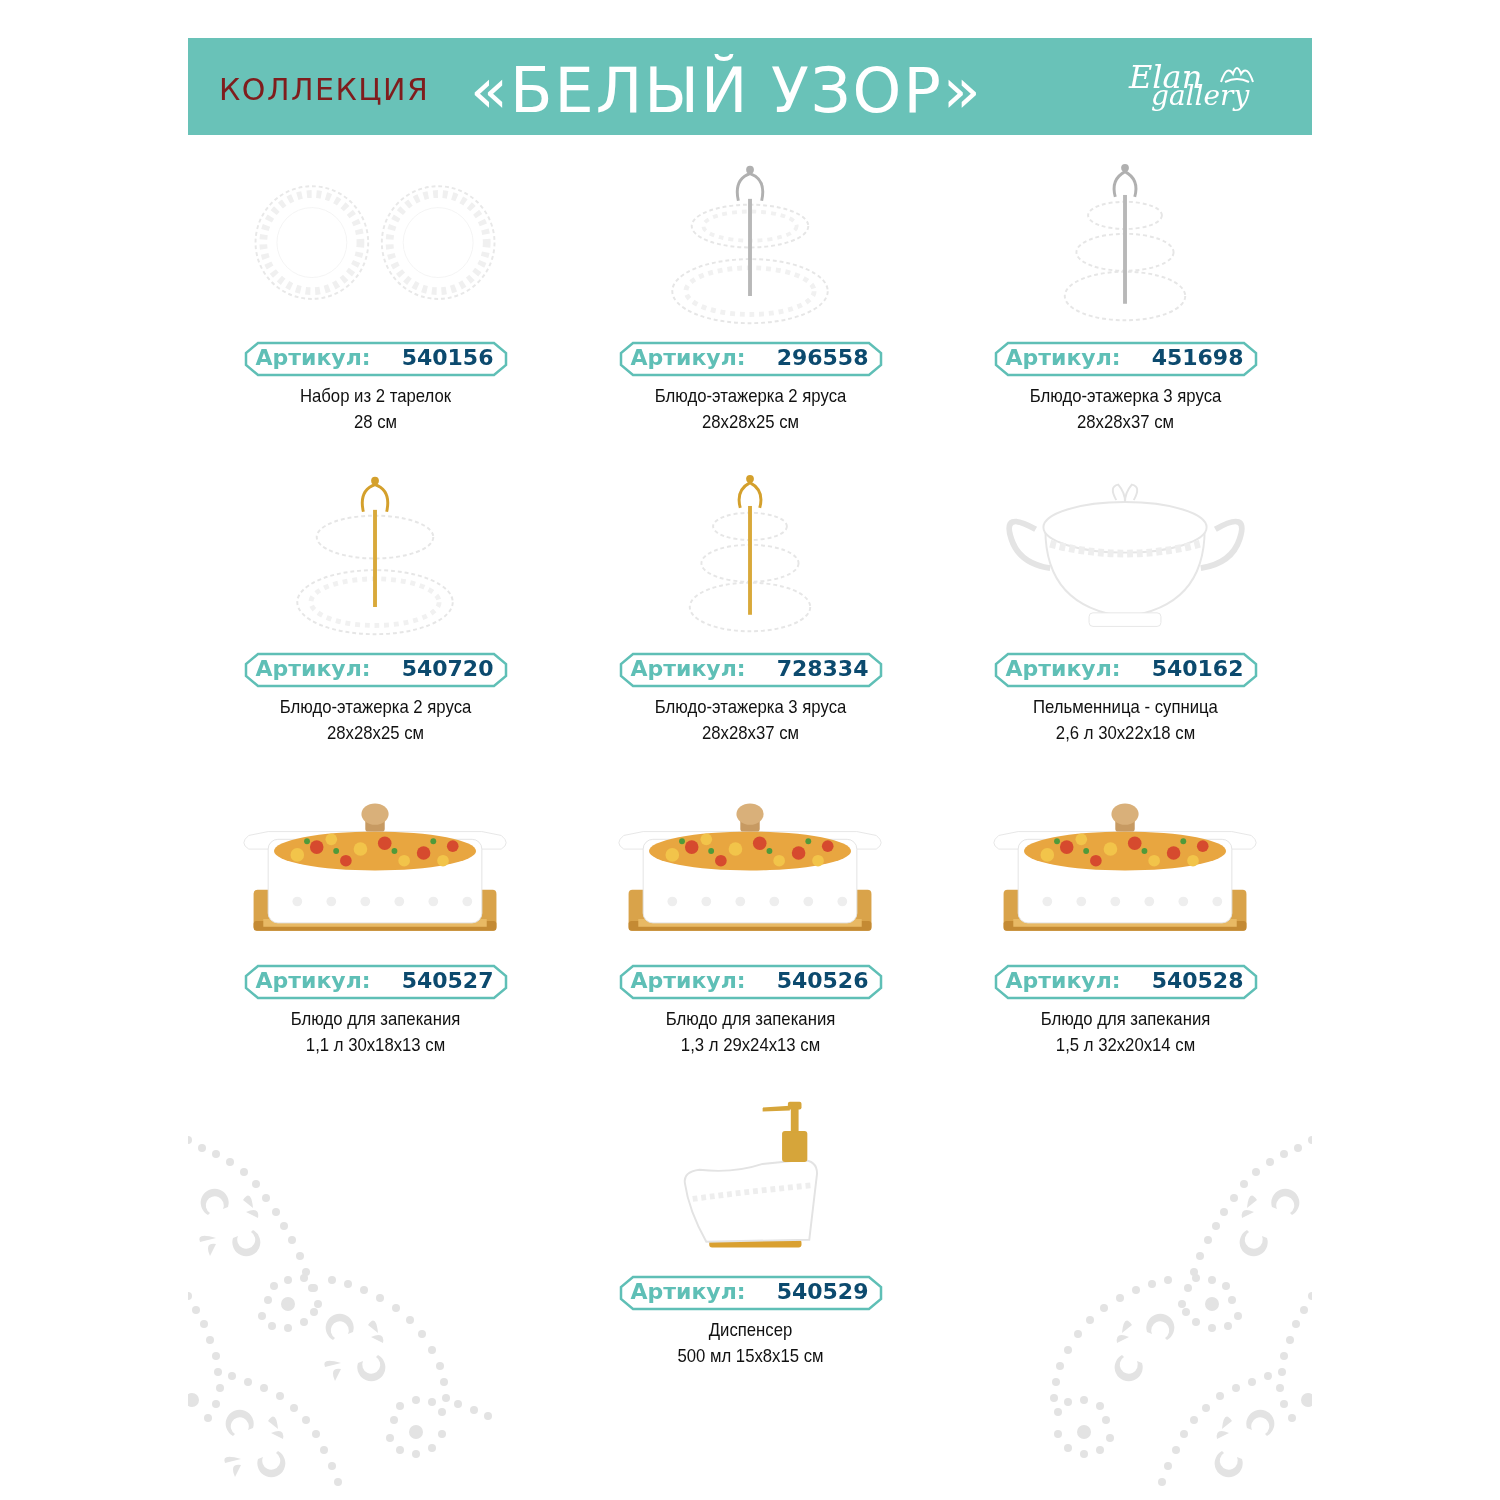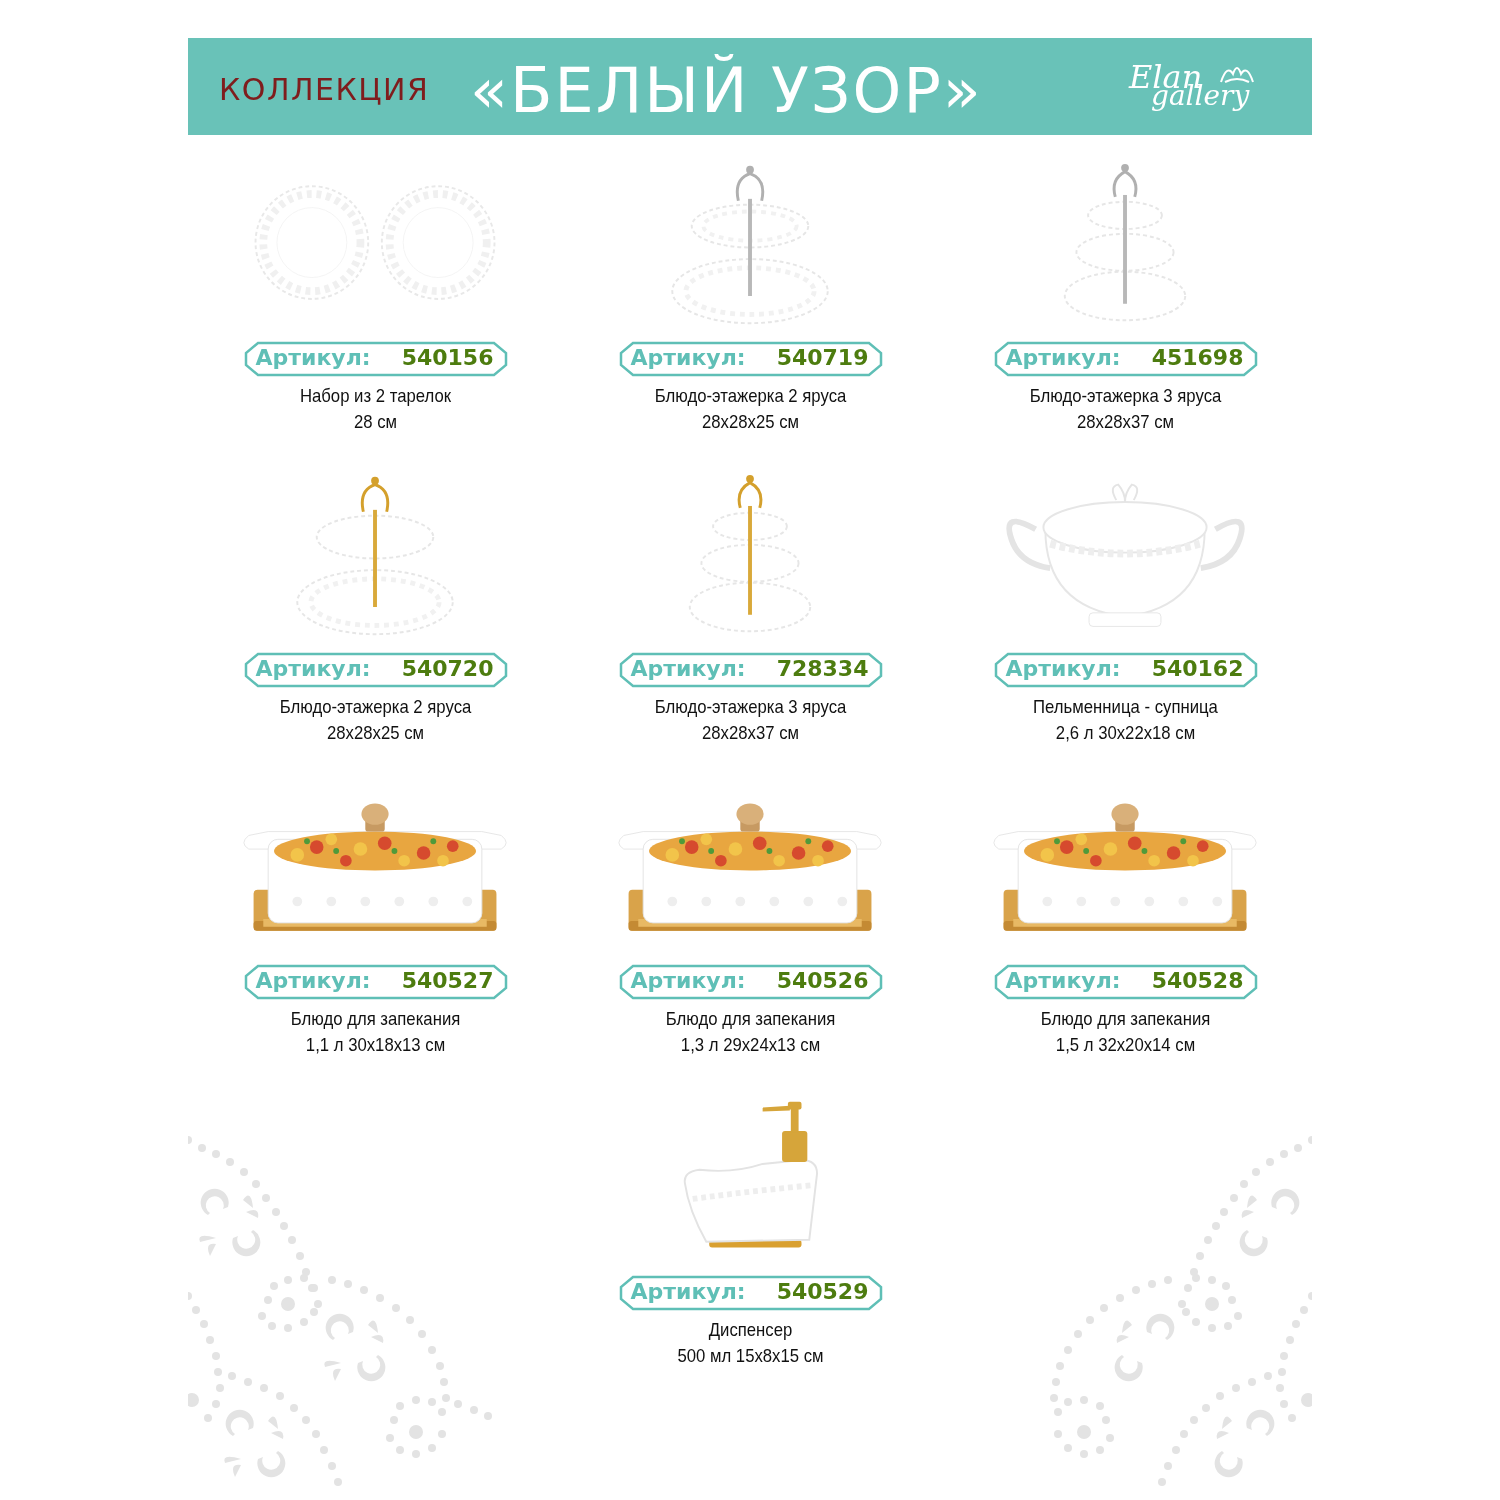--- a/index.html
+++ b/index.html
@@ -40,21 +40,21 @@
     .badge {
       position: absolute; width: 264px; height: 36px;
       left: 50%; margin-left: -132px;
     }
     .badge svg { position: absolute; left: 0; top: 0; }
     .badge .lbl {
       position: absolute; left: 12px; top: 4px; color: #5fbfb6;
       font-size: 22px; font-weight: bold; font-family: "DejaVu Sans", sans-serif;
     }
     .badge .num {
-      position: absolute; right: 14px; top: 4px; color: #4d7c0f;
+      position: absolute; right: 14px; top: 4px; color: #0c4a6e;
       font-size: 22px; font-weight: bold; font-family: "DejaVu Sans", sans-serif;
     }
     .desc {
       position: absolute; left: 0; width: 375px; text-align: center;
       color: #111111; font-size: 19px; line-height: 26px;
       font-family: "Liberation Sans", sans-serif; transform: scaleX(0.88);
     }
   </style>
 </head>
 <body>
@@ -332,21 +332,21 @@
     <ellipse cx="187" cy="68" rx="48" ry="15" fill="none" stroke="#f1f1f1" stroke-width="4" stroke-dasharray="5 5"></ellipse>
     <rect x="185" y="40" width="4" height="100" fill="#b8b8b8"></rect>
     <path d="M175 42 Q170 20 187 14 Q204 20 199 42" fill="none" stroke="#b0b0b0" stroke-width="3"></path>
     <circle cx="187" cy="10" r="4" fill="#b0b0b0"></circle>
   </svg>
   <div class="badge" style="top:181px;">
     <svg width="264" height="36">
         <use href="#badge-shape"></use>
       </svg>
     <span class="lbl">Артикул:</span>
-    <span class="num">540719</span>
+    <span class="num">296558</span>
   </div>
   <div class="desc" style="top:223px;">
     <div>Блюдо-этажерка 2 яруса</div>
     <div>28x28x25 см</div>
   </div>
 </div>
 
 <div class="product" style="left:938px; top:160px;">
   <svg class="img" width="375" height="175" viewBox="0 0 375 175" style="display:block">
     <ellipse cx="187" cy="140" rx="62" ry="25" fill="#ffffff" stroke="#e6e6e6" stroke-width="2" stroke-dasharray="4 3"></ellipse>

